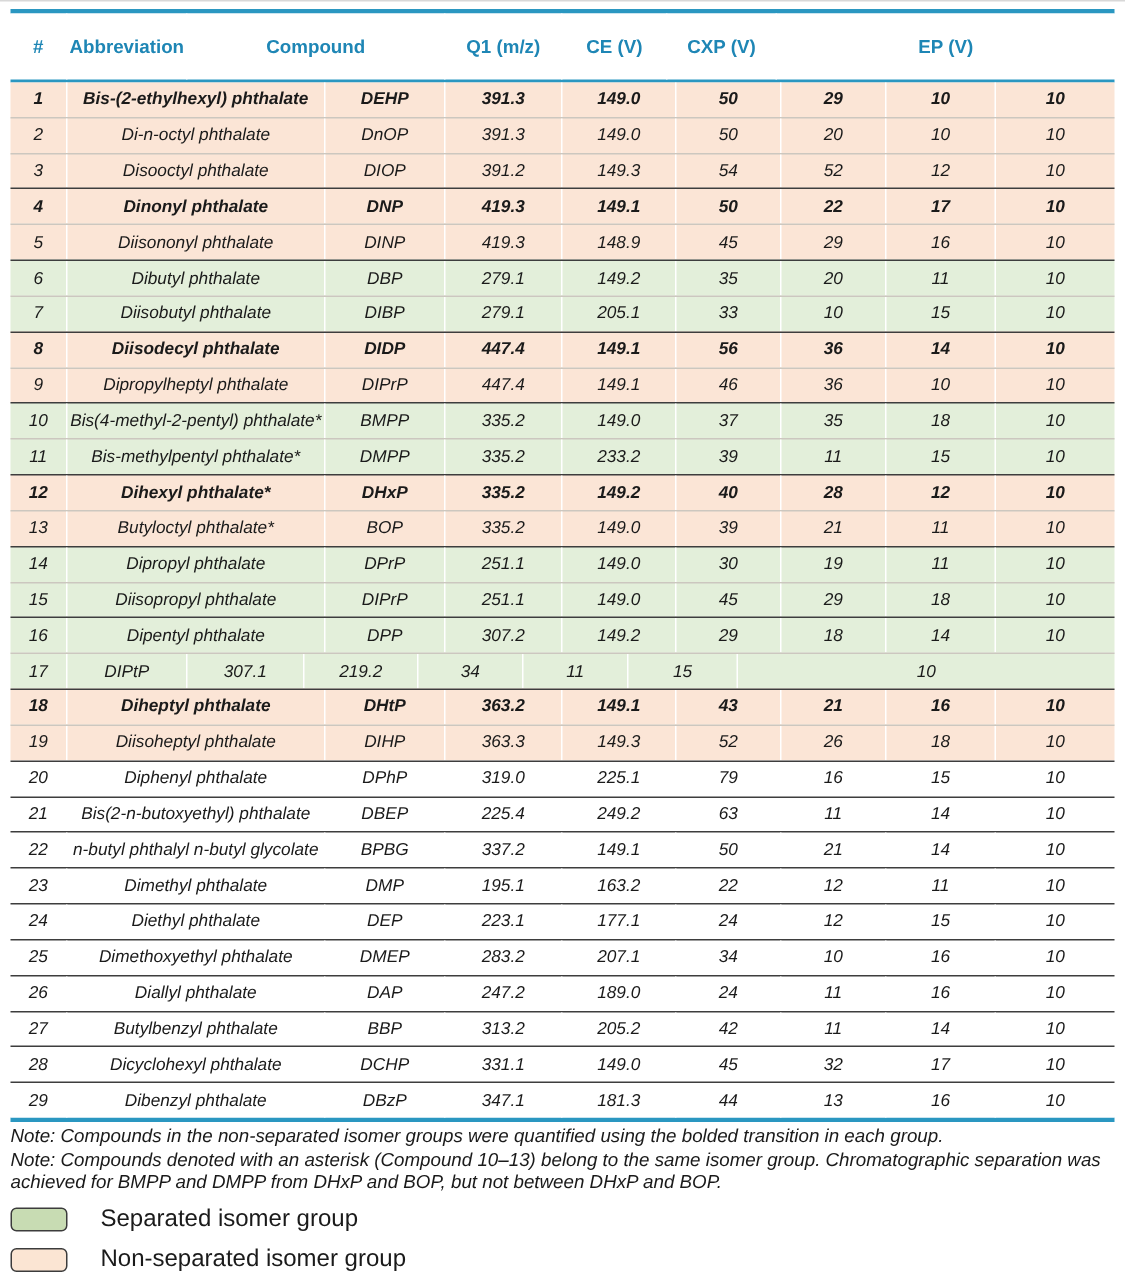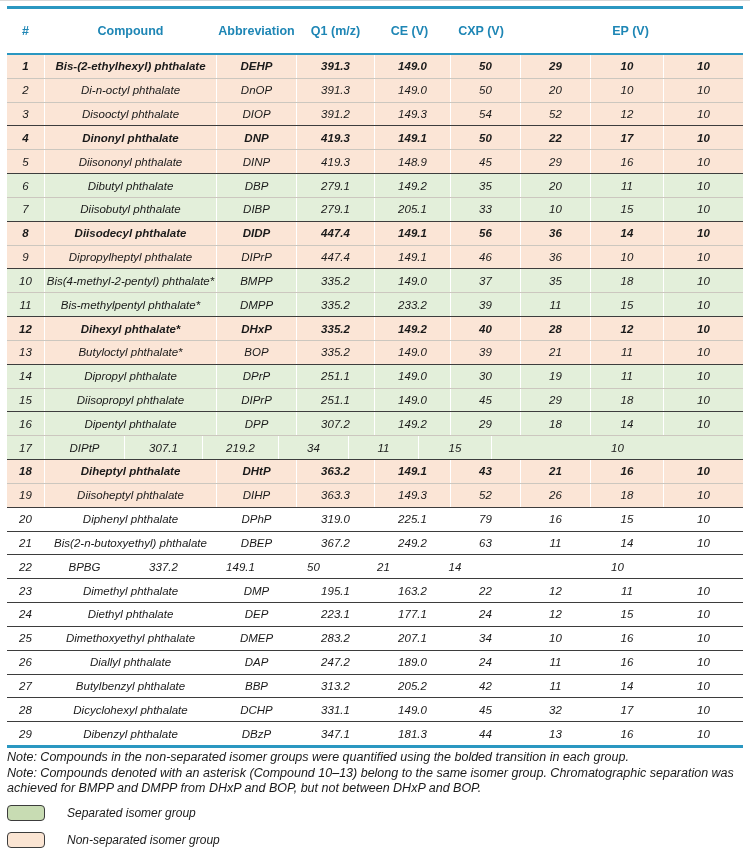--- a/index.html
+++ b/index.html
@@ -45,34 +45,34 @@
   .notes{margin-top:2px;font-style:italic;font-size:12.5px;line-height:15.5px;width:736px;}
   .notes p{margin:0;}
   .legend{margin-top:7px;}
   .legend-item{display:flex;align-items:center;height:18px;margin-bottom:9px;}
   .swatch{
     width:38px;height:16px;border:1.5px solid #3c3c3c;border-radius:4px;
     box-sizing:border-box;display:inline-block;
   }
   .swatch.green{background:#c8dcb3;}
   .swatch.peach{background:#fbe5d3;}
-  .legend-label{margin-left:22px;font-style:italic;font-size:12px;}
+  .legend-label{margin-left:22px;font-size:16px;}
 </style>
 </head>
 <body>
 
 <div class="hairline"></div>
 
 <div class="figure">
   <div class="tablewrap">
     <div class="topline"></div>
     <div class="thead" id="thead">
         <div class="th cell c0">#</div>
+        <div class="th cell c2">Abbreviation</div>
         <div class="th cell c1">Compound</div>
-        <div class="th cell c2">Abbreviation</div>
         <div class="th cell c3">Q1 (m/z)</div>
         <div class="th cell c6">CE (V)</div>
         <div class="th cell c7">CXP (V)</div>
         <div class="th cell c8 last">EP (V)</div>
       </div>
     <div class="tbody" id="tbody">
         <div class="row bg-peach bold group-start">
           <div class="cell c0">1</div>
           <div class="cell c1">Bis-(2-ethylhexyl) phthalate</div>
           <div class="cell c2">DEHP</div>
@@ -288,29 +288,30 @@
           <div class="cell c4">225.1</div>
           <div class="cell c5">79</div>
           <div class="cell c6">16</div>
           <div class="cell c7">15</div>
           <div class="cell c8 last">10</div>
         </div>
         <div class="row bg-white group-start">
           <div class="cell c0">21</div>
           <div class="cell c1">Bis(2-n-butoxyethyl) phthalate</div>
           <div class="cell c2">DBEP</div>
-          <div class="cell c3">367.2</div>
+          <div class="cell c3">225.4</div>
           <div class="cell c4">249.2</div>
           <div class="cell c5">63</div>
           <div class="cell c6">11</div>
           <div class="cell c7">14</div>
           <div class="cell c8 last">10</div>
         </div>
         <div class="row bg-white group-start">
           <div class="cell c0">22</div>
+          <div class="cell c1">n-butyl phthalyl n-butyl glycolate</div>
           <div class="cell c2">BPBG</div>
           <div class="cell c3">337.2</div>
           <div class="cell c4">149.1</div>
           <div class="cell c5">50</div>
           <div class="cell c6">21</div>
           <div class="cell c7">14</div>
           <div class="cell c8 last">10</div>
         </div>
         <div class="row bg-white group-start">
           <div class="cell c0">23</div>

